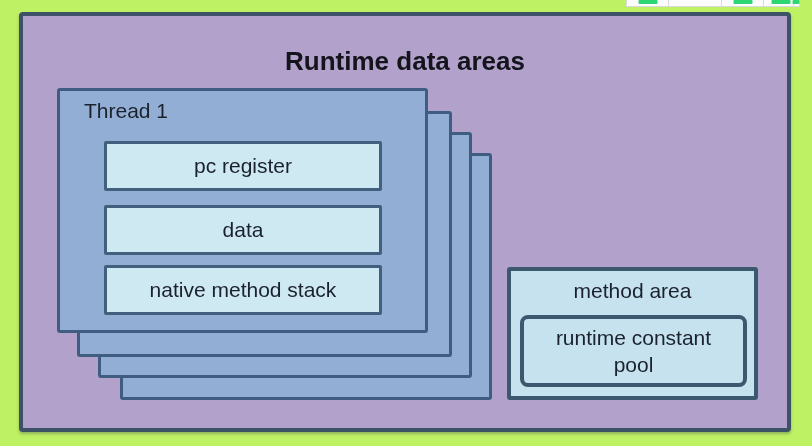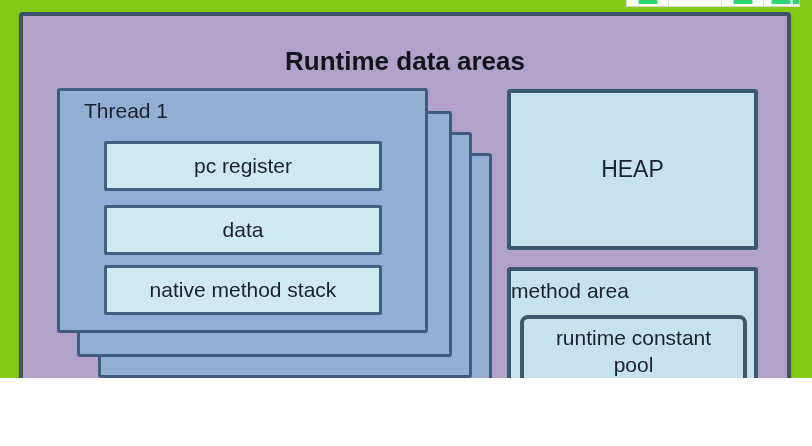--- a/index.html
+++ b/index.html
@@ -1,23 +1,23 @@
 <!DOCTYPE html>
 <html style="--outer_fill: #b1a1cb; --outer_border: #3d5266; --card_fill: #93aed4; --card_border: #3f5d80; --lightbox_fill: #cfe9f3; --lightbox_border: #41607e; --heap_fill: #c5e2ee; --heap_border: #3b586e; --dark_text: #1a222e; --title_text: #14141c; --green: #2ed573; --strip_border: #d9d9d9;"><head>
 <meta charset="utf-8">
 <style>
   html, body { margin: 0; padding: 0; background: #ffffff; }
   * { box-sizing: border-box; }
 
   .stage {
     position: relative;
     width: 812px;
-    height: 378px;
+    height: 446px;
     overflow: hidden;
-    background: #84cc16;
+    background: #bef264;
     font-family: "Liberation Sans", sans-serif;
   }
 
   
   .strip {
     position: absolute;
     left: 626px; top: -1px;
     width: 174px; height: 8px;
     display: flex;
     background: #fdfdfd;
@@ -118,21 +118,21 @@
     position: absolute;
     left: 507px; top: 267px;
     width: 251px; height: 133px;
     background: var(--heap_fill, #c5e2ee);
     border: 4px solid var(--heap_border, #3b586e);
     border-radius: 3px;
   }
   .method-area-label {
     position: absolute;
     left: 0; right: 0; top: 8px;
-    text-align: left;
+    text-align: center;
     font-size: 21px;
     color: var(--dark_text, #16202c);
   }
   .rcp-box {
     position: absolute;
     left: 9px; top: 44px;
     width: 227px; height: 72px;
     background: var(--heap_fill, #c5e2ee);
     border: 4px solid var(--heap_border, #3b586e);
     border-radius: 8px;
@@ -175,20 +175,19 @@
   <div class="card card-back-2"></div>
   <div class="card card-back-1"></div>
 
   <div class="card card-main">
     <div class="thread-label">Thread 1</div>
     <div class="inner-box pc">pc register</div>
     <div class="inner-box stk">data</div>
     <div class="inner-box native">native method stack</div>
   </div>
 
-  <div class="heap">HEAP</div>
 
   <div class="method-area">
     <div class="method-area-label">method area</div>
     <div class="rcp-box">runtime constant pool</div>
   </div>
 
 </div>
 
 </body></html>

